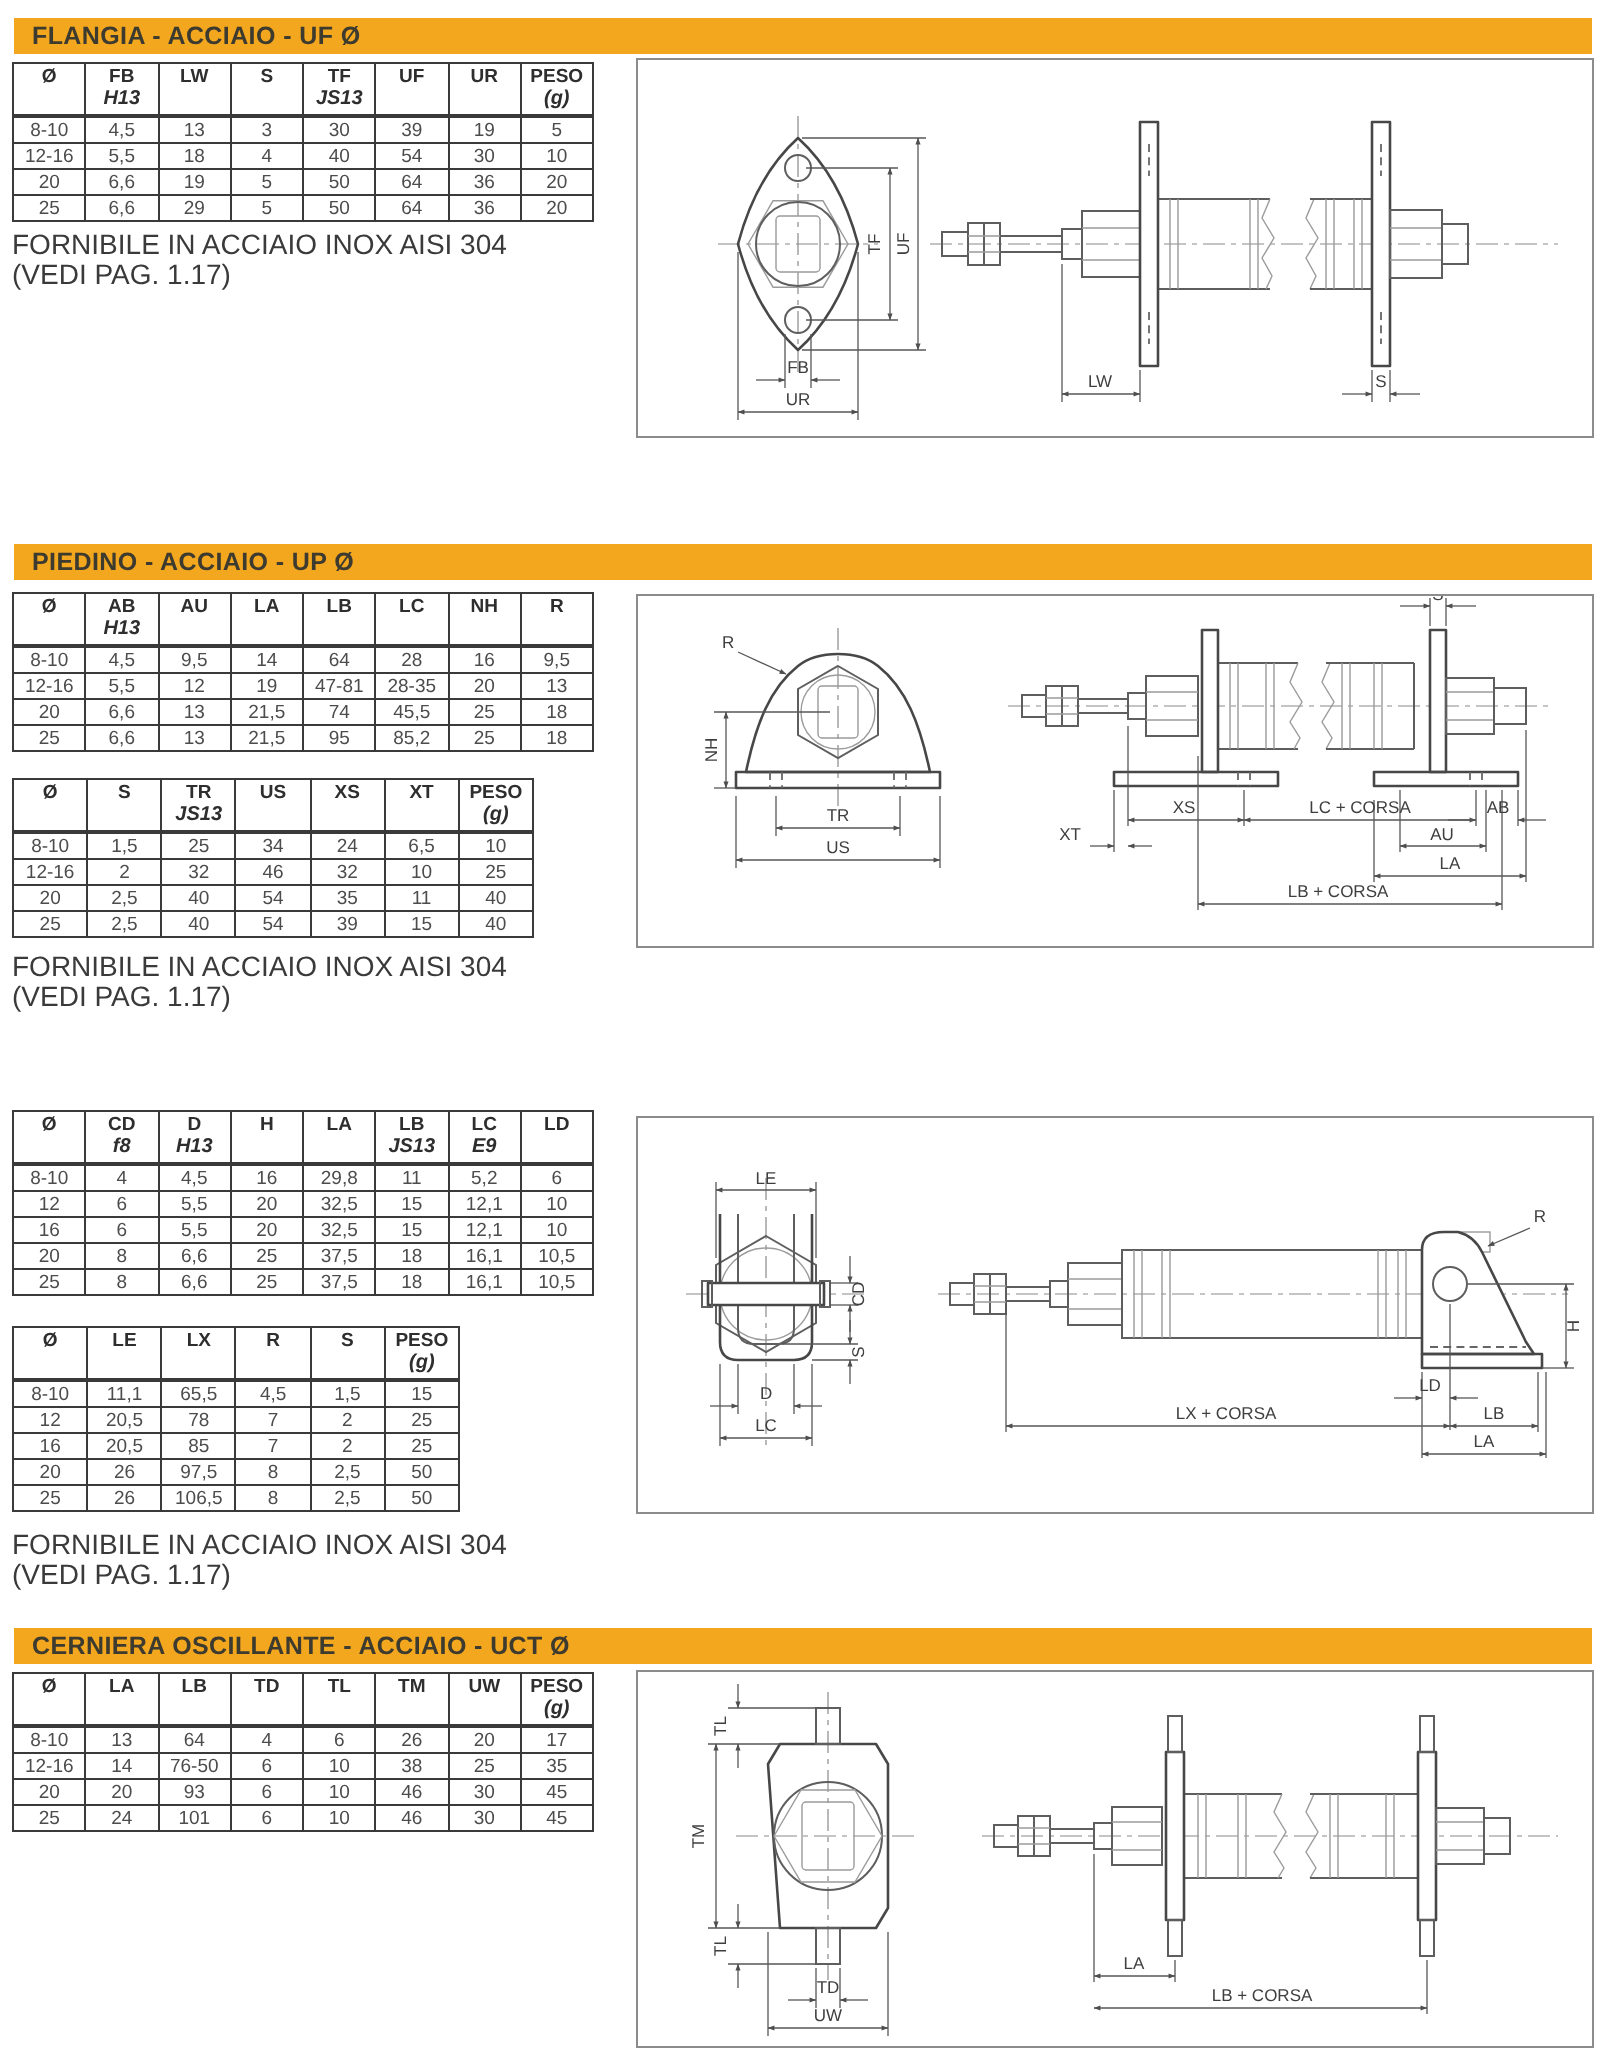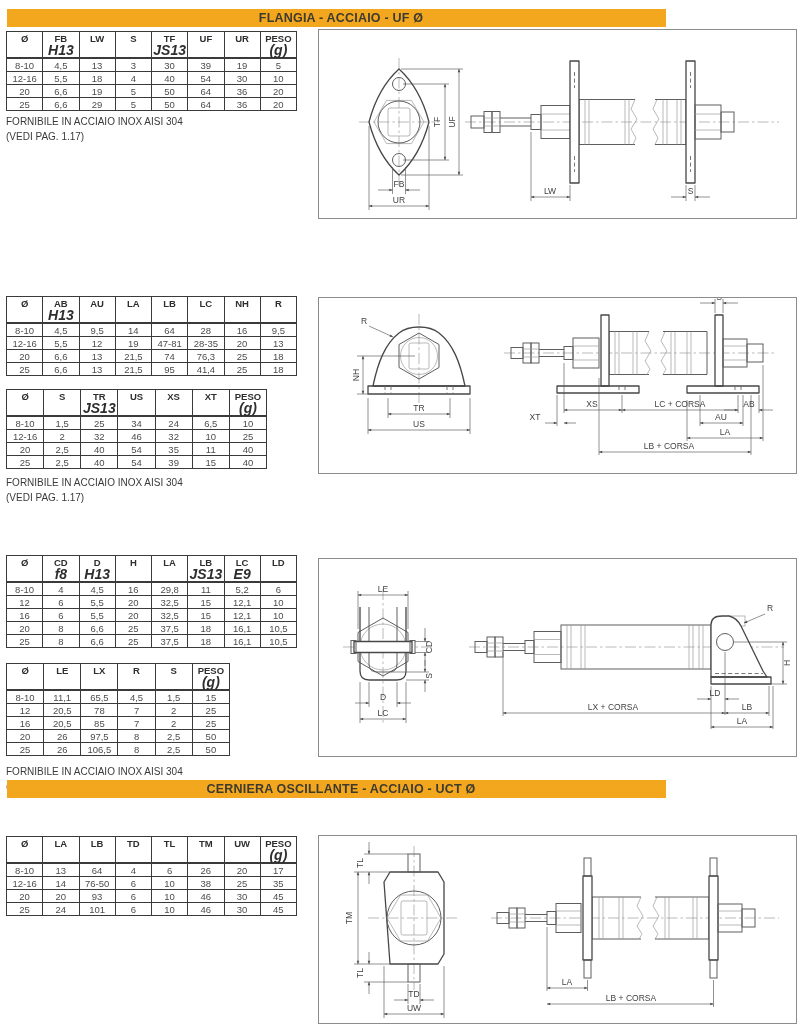--- a/index.html
+++ b/index.html
@@ -1,28 +1,28 @@
 <!DOCTYPE html>
 <html style="--accent: #F2A71E;"><head>
 <meta charset="utf-8">
 <style>
   html,body{margin:0;padding:0;background:#fff;}
   .page{position:relative;width:800px;height:1027px;background:#fff;overflow:hidden;
         font-family:"Liberation Sans",sans-serif;}
-  .bar{position:absolute;left:7px;width:659px;height:18px;background:var(--accent,#F2A71E);text-align:center;}
+  .bar{position:absolute;left:7px;width:789px;height:18px;background:var(--accent,#F2A71E);}
   .bar span{display:block;padding-left:9px;font-size:12.5px;line-height:18px;color:#3d3a30;
         font-weight:bold;letter-spacing:.2px;}
   .tbl{position:absolute;border-collapse:collapse;table-layout:fixed;background:#fff;}
   .tbl th,.tbl td{border:1px solid #3a3a3a;padding:0;text-align:center;}
   .tbl th{height:25px;vertical-align:top;border-bottom:2px solid #3a3a3a;}
   .tbl td{height:12px;font-size:9.5px;color:#4c4c4c;}
   .hm{font-size:9.5px;font-weight:bold;color:#2e2e2e;line-height:12px;margin-top:1px;}
-  .hs{font-size:14px;font-weight:bold;font-style:italic;color:#2e2e2e;line-height:10px;min-height:10px;}
+  .hs{font-size:10px;font-weight:bold;font-style:italic;color:#2e2e2e;line-height:10px;min-height:10px;}
   .w8{width:291px;}.w7{width:261px;}.w6{width:224px;}
-  .note{position:absolute;font-size:10px;line-height:14.5px;color:#3a3a3a;}
+  .note{position:absolute;font-size:14px;line-height:14.5px;color:#3a3a3a;}
   .dbox{position:absolute;left:318px;width:477px;border:1px solid #8c8c8c;background:#fff;}
   .dbox svg{display:block;width:100%;height:100%;}
   .s1{stroke:#474747;stroke-width:1.3;fill:none;stroke-linejoin:round;}
   .s1f{stroke:#474747;stroke-width:1.3;fill:#fff;stroke-linejoin:round;}
   .s2{stroke:#5e5e5e;stroke-width:1;fill:none;}
   .s3{stroke:#9b9b9b;stroke-width:.7;fill:none;}
   .dm{stroke:#575757;stroke-width:.65;fill:none;}
   .cl{stroke:#8a8a8a;stroke-width:.6;fill:none;stroke-dasharray:11 3 2.5 3;}
   .hd{stroke:#666;stroke-width:.9;fill:none;stroke-dasharray:4 2.6;}
   .dl{font-family:"Liberation Sans",sans-serif;font-size:8.5px;fill:#3f3f3f;}
@@ -181,20 +181,23 @@
       <text class="dl" x="231" y="71.5" text-anchor="middle">LW</text>
       <line class="dm" x1="367" y1="63" x2="367" y2="79"></line>
           <line class="dm" x1="376" y1="63" x2="376" y2="79"></line>
       <line class="dm" x1="352" y1="75" x2="367" y2="75" marker-end="url(#arw)"></line>
       <line class="dm" x1="391" y1="75" x2="376" y2="75" marker-end="url(#arw)"></line>
       <text class="dl" x="371.5" y="71.5" text-anchor="middle">S</text>
     </g>
   </svg>
   </div>
 
+  <div class="bar" style="top:272px">
+    <span>PIEDINO - ACCIAIO - UP Ø</span>
+  </div>
   <table class="tbl w8" style="left:6px;top:296px">
       <thead>
         <tr>
           <th>
             <div class="hm">Ø</div>
             <div class="hs"></div>
           </th>
           <th>
             <div class="hm">AB</div>
             <div class="hs">H13</div>
@@ -245,31 +248,31 @@
           <td>28-35</td>
           <td>20</td>
           <td>13</td>
         </tr>
         <tr>
           <td>20</td>
           <td>6,6</td>
           <td>13</td>
           <td>21,5</td>
           <td>74</td>
-          <td>76,3</td>
+          <td>45,5</td>
           <td>25</td>
           <td>18</td>
         </tr>
         <tr>
           <td>25</td>
           <td>6,6</td>
           <td>13</td>
           <td>21,5</td>
           <td>95</td>
-          <td>41,4</td>
+          <td>85,2</td>
           <td>25</td>
           <td>18</td>
         </tr>
       </tbody>
     </table>
   <table class="tbl w7" style="left:6px;top:389px">
       <thead>
         <tr>
           <th>
             <div class="hm">Ø</div>
@@ -651,21 +654,21 @@
       <line class="dm" x1="184" y1="66" x2="406" y2="66" marker-start="url(#arw)" marker-end="url(#arw)"></line>
       <text class="dl" x="294" y="62.5" text-anchor="middle">LX + CORSA</text>
       <line class="dm" x1="406" y1="66" x2="450" y2="66" marker-start="url(#arw)" marker-end="url(#arw)"></line>
       <text class="dl" x="428" y="62.5" text-anchor="middle">LB</text>
       <line class="dm" x1="392" y1="80" x2="454" y2="80" marker-start="url(#arw)" marker-end="url(#arw)"></line>
       <text class="dl" x="423" y="76.5" text-anchor="middle">LA</text>
     </g>
   </svg>
   </div>
 
-  <div class="bar" style="top:780px">
+  <div class="bar" style="top:814px">
     <span>CERNIERA OSCILLANTE - ACCIAIO - UCT Ø</span>
   </div>
   <table class="tbl w8" style="left:6px;top:836px">
       <thead>
         <tr>
           <th>
             <div class="hm">Ø</div>
             <div class="hs"></div>
           </th>
           <th>

